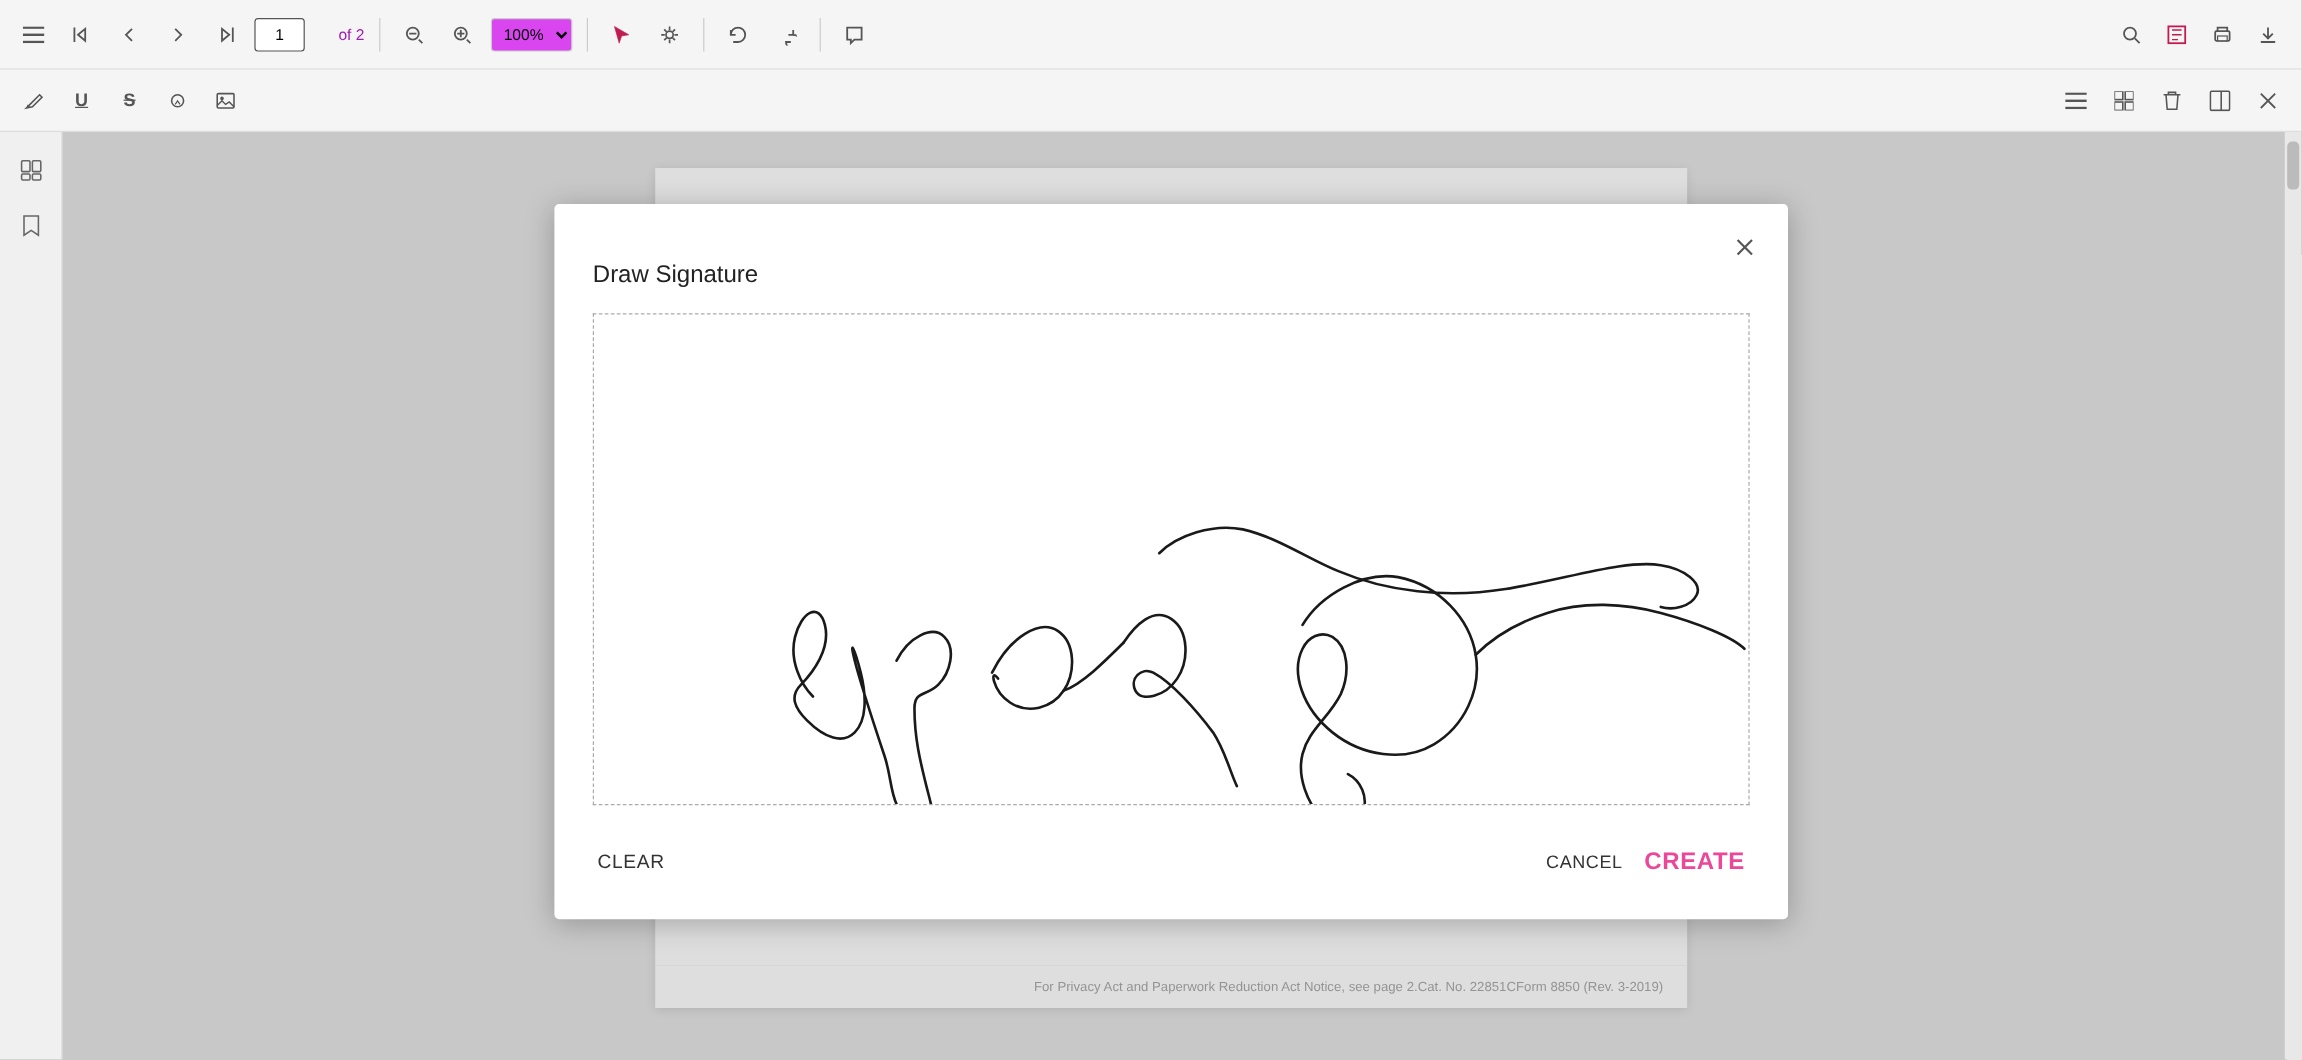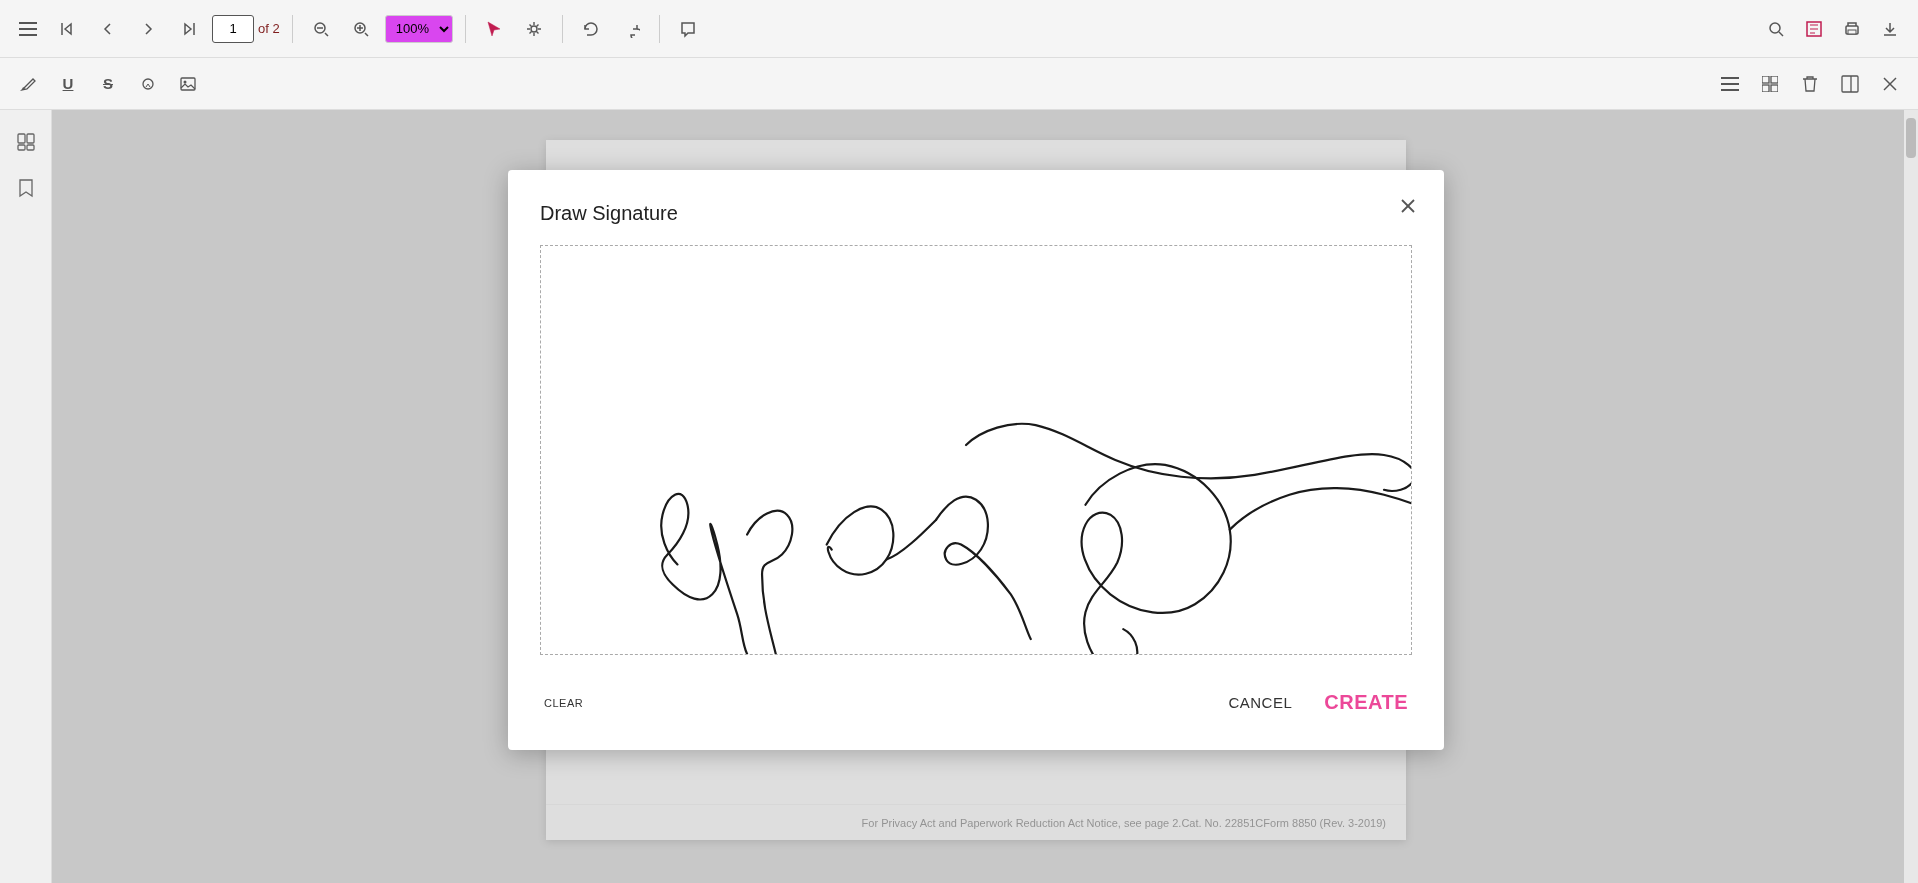--- a/index.html
+++ b/index.html
@@ -51,21 +51,22 @@
       width: 42px;
       height: 28px;
       border: 1.5px solid #555;
       border-radius: 3px;
       text-align: center;
       font-size: 13px;
     }
 
     .page-of {
       font-size: 13px;
-      color: #7f1d1d;
+      color: #a21caf;
+      margin-left: 24px;
     }
 
     .divider-v {
       width: 1px;
       height: 28px;
       background: #ccc;
       margin: 0 4px;
     }
 
     .zoom-select {
@@ -170,22 +171,22 @@
       align-items: flex-start;
       justify-content: center;
       padding-top: 60px;
     }
 
     
     .dialog {
       background: white;
       border-radius: 4px;
       box-shadow: 0 4px 24px rgba(0,0,0,0.25);
-      width: 936px;
-      padding: 32px 32px 28px;
+      width: 1028px;
+      padding: 48px 32px 28px;
       position: relative;
     }
 
     .dialog-title {
       font-size: 20px;
       font-weight: 400;
       color: #222;
       margin-bottom: 20px;
     }
 
@@ -226,33 +227,33 @@
     }
 
     
     .dialog-footer {
       display: flex;
       align-items: center;
       justify-content: space-between;
     }
 
     .btn-clear {
-      font-size: 11px;
+      font-size: 16px;
       font-weight: 500;
       color: #333;
       background: transparent;
       border: none;
       cursor: pointer;
       letter-spacing: 0.5px;
       padding: 8px 4px;
     }
 
     .footer-right {
       display: flex;
-      gap: 24px;
+      gap: 10px;
       align-items: center;
     }
 
     .btn-cancel {
       font-size: 15px;
       font-weight: 500;
       color: #333;
       background: transparent;
       border: none;
       cursor: pointer;

